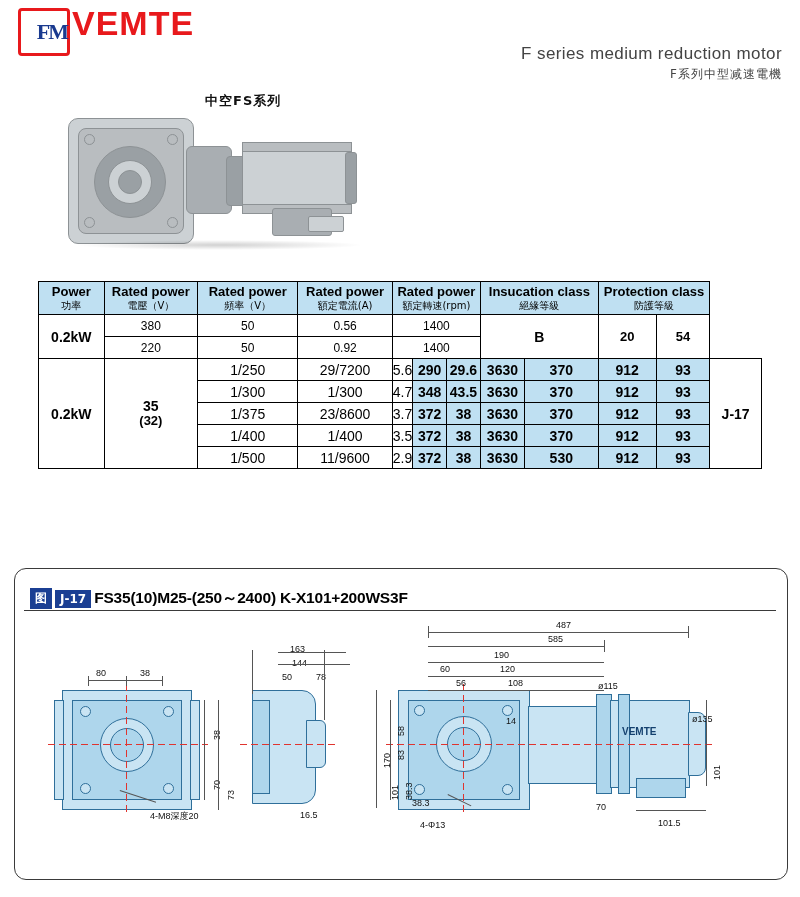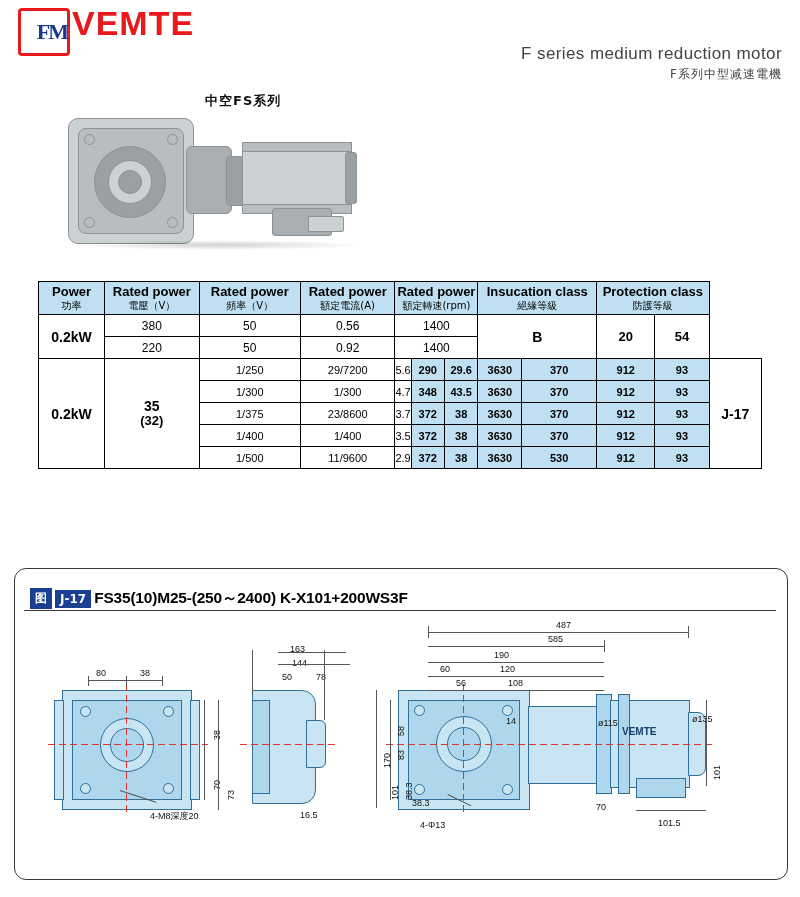--- a/index.html
+++ b/index.html
@@ -30,21 +30,21 @@
 
   
   .spec{position:absolute;left:38px;top:281px;width:724px;border-collapse:collapse;font-size:11px;}
   .spec td,.spec th{border:1px solid #000;text-align:center;vertical-align:middle;padding:0;}
   .spec .hd{background:#bfe0f2;font-weight:bold;line-height:1.15;padding:3px 2px;}
   .spec .hd .en{display:block;font-family:"Liberation Sans",sans-serif;font-size:13px;}
   .spec .hd .cn{display:block;font-family:"DejaVu Sans",sans-serif;font-size:10px;font-weight:normal;}
   .spec .kw{font-weight:bold;font-size:14px;background:#fff;}
   .spec .v{background:#fff;font-size:12px;height:21px;}
   .spec .b{background:#bfe0f2;font-weight:bold;font-size:14px;}
-  .spec .small{font-size:11px;}
+  .spec .small{font-size:14px;}
   .ratio-cell{font-weight:bold;font-size:14px;line-height:1.1;}
   .ratio-cell small{display:block;font-size:13px;}
 
   
   .notes{position:absolute;left:38px;top:485px;font-family:"DejaVu Sans",sans-serif;font-size:13px;font-weight:bold;line-height:1.55;color:#000;}
 
   
   .panel{position:absolute;left:14px;top:568px;width:772px;height:310px;border:1px solid #3a3a3a;border-radius:12px;background:#fff;}
   .panel-title{position:absolute;left:30px;top:588px;display:flex;align-items:center;font-family:"DejaVu Sans",sans-serif;font-weight:bold;font-size:16px;}
   .tag{display:inline-block;background:#1b3f93;color:#fff;font-size:12px;font-weight:bold;padding:2px 5px;margin-right:3px;letter-spacing:0;}
@@ -309,21 +309,21 @@
   <div class="dimv" style="left:382px;top:768px;">170</div>
   <div class="dimv" style="left:396px;top:736px;">58</div>
   <div class="dimv" style="left:396px;top:760px;">83</div>
   <div class="dimv" style="left:390px;top:800px;">101</div>
   <div class="dimv" style="left:404px;top:800px;">38.3</div>
   <div class="dim" style="left:412px;top:798px;">38.3</div>
   <div class="ext" style="left:376px;top:690px;width:1px;height:118px;"></div>
   <div class="ext" style="left:390px;top:700px;width:1px;height:100px;"></div>
 
   <div class="dim" style="left:506px;top:716px;">14</div>
-  <div class="dim" style="left:598px;top:718px;">ø115</div>
+  <div class="dim" style="left:598px;top:681px;">ø115</div>
   <div class="dim" style="left:692px;top:714px;">ø135</div>
   <div class="dimv" style="left:712px;top:780px;">101</div>
   <div class="ext" style="left:706px;top:700px;width:1px;height:86px;"></div>
   <div class="dim" style="left:596px;top:802px;">70</div>
   <div class="dim" style="left:658px;top:818px;">101.5</div>
   <div class="ext" style="left:636px;top:810px;width:70px;height:1px;"></div>
   <div class="dim" style="left:420px;top:820px;">4-Φ13</div>
   <div class="ext" style="left:448px;top:794px;width:26px;height:1px;transform:rotate(26deg);transform-origin:left top;"></div>
 </div>
 

